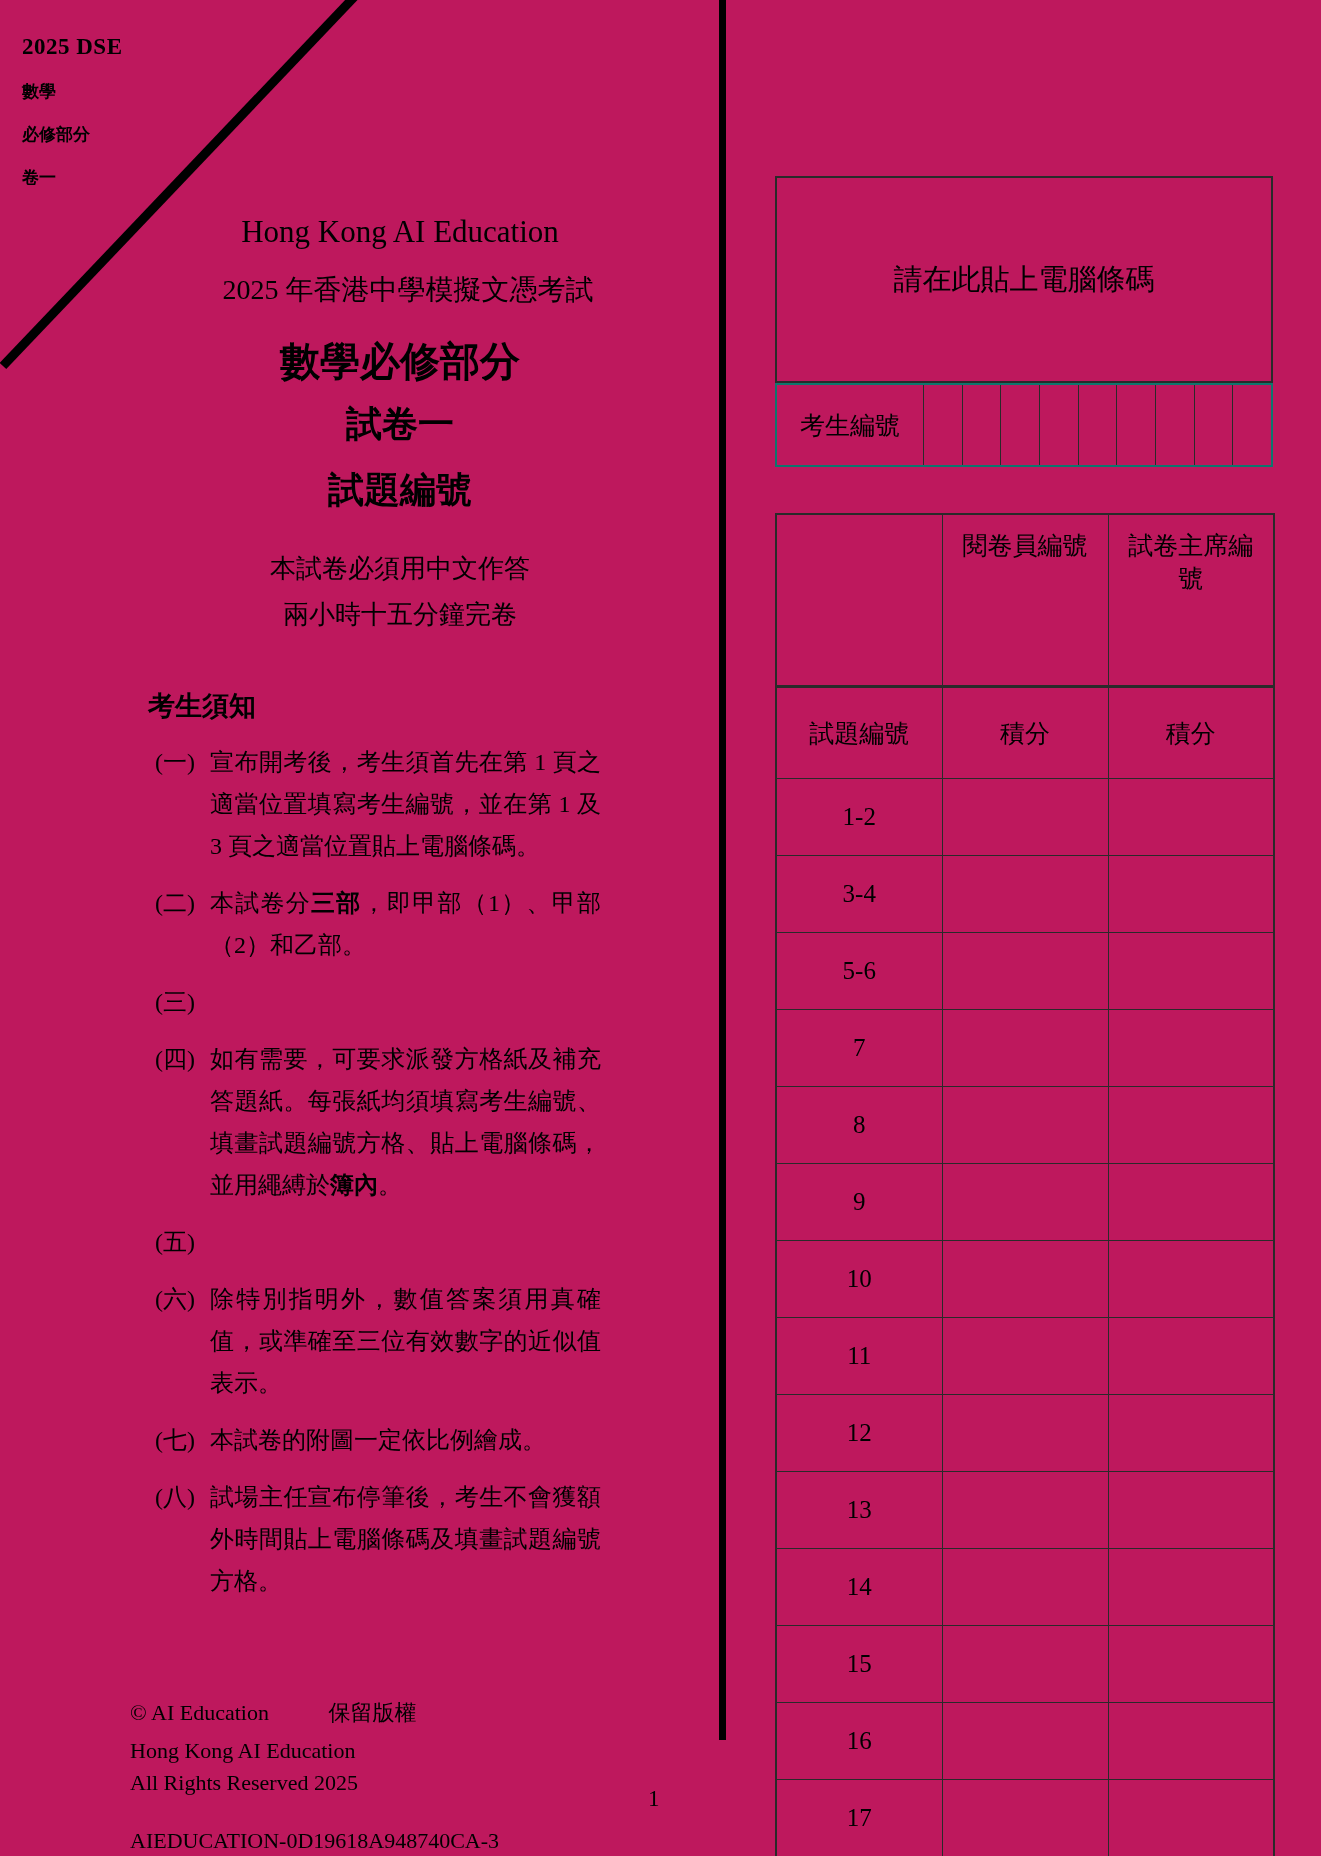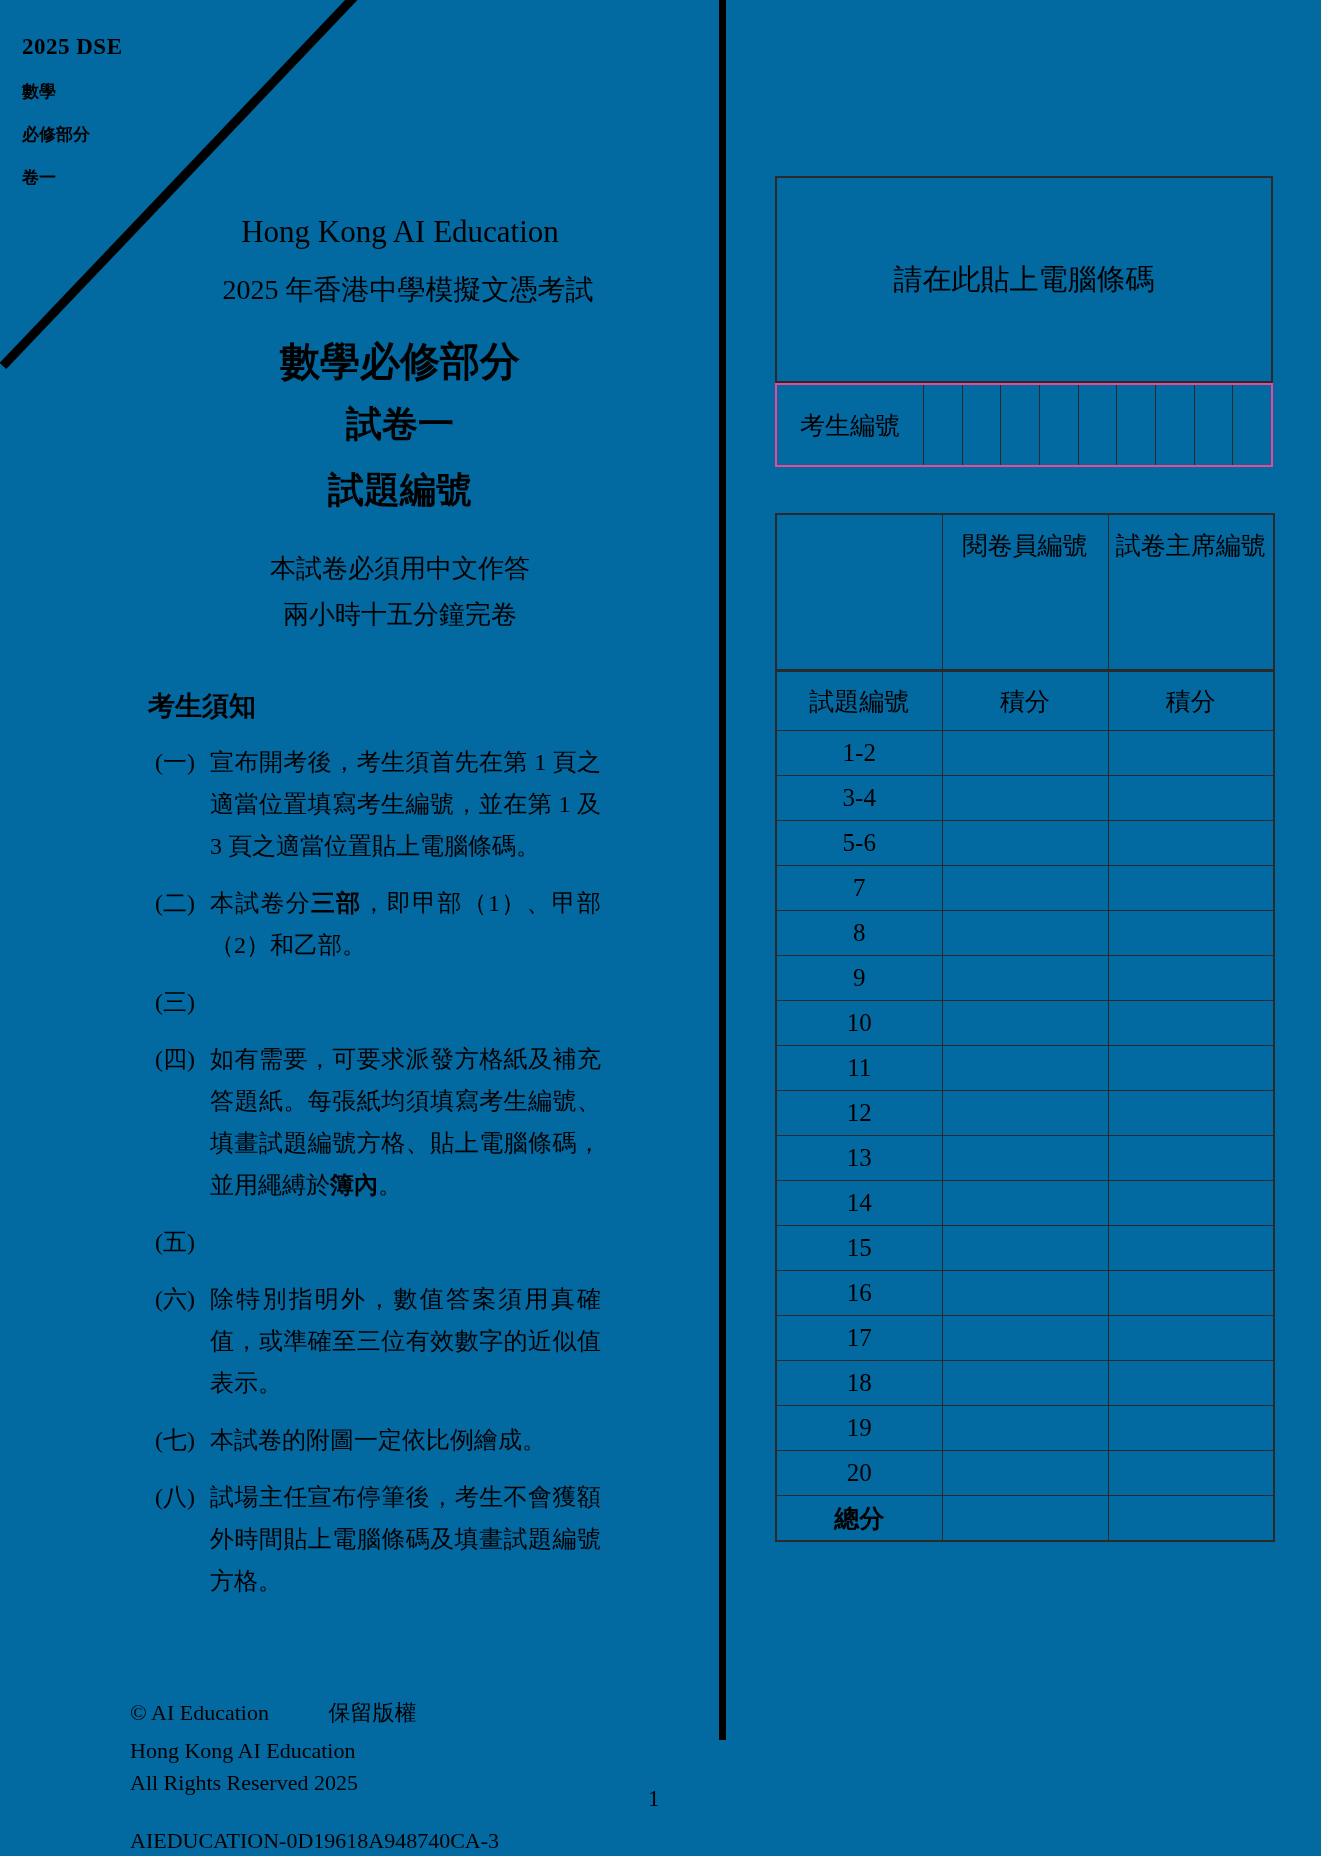--- a/index.html
+++ b/index.html
@@ -1,19 +1,19 @@
 <!DOCTYPE html>
 <html><head>
 <meta charset="utf-8">
 <style>
   html,body{margin:0;padding:0;background:#e8e8e8;}
   .page{
     position:relative;
     width:1321px;height:1856px;
-    background:#0369a1;
+    background:#be185d;
     overflow:hidden;
     font-family:"Liberation Serif","DejaVu Serif",serif;
     color:#000;
   }
   
   .corner{position:absolute;left:22px;top:34px;font-weight:bold;}
   .corner .c-en{font-size:23px;letter-spacing:.5px;}
   .corner .c-zh{font-size:17px;margin-top:20px;font-family:Liberation Serif, serif;}
   .diag{position:absolute;left:0;top:0;}
   
@@ -42,34 +42,34 @@
   
   .divider{position:absolute;left:719px;top:0;width:7px;height:1740px;background:#000;}
   
   .barcode-box{
     position:absolute;left:775px;top:176px;width:494px;height:203px;
     border:2px solid #2a2a2a;display:flex;align-items:center;justify-content:center;
     font-size:29px;
   }
   .cand-row{
     position:absolute;left:775px;top:383px;width:494px;height:80px;
-    border:2px solid #ec4899;display:flex;
+    border:2px solid #0f766e;display:flex;
   }
   .cand-label{
     flex:0 0 146px;display:flex;align-items:center;justify-content:center;
     font-size:25px;border-right:1.5px solid #2a2a2a;
   }
   .cand-cell{flex:1;border-right:1.5px solid #2a2a2a;}
   .cand-cell:last-child{border-right:none;}
   
   .marks{position:absolute;left:775px;top:513px;}
   table.mt{border-collapse:collapse;table-layout:fixed;width:500px;border:2.5px solid #2a2a2a;}
   table.mt td,table.mt th{
     border:1.5px solid #2a2a2a;text-align:center;vertical-align:middle;
-    font-size:25px;font-weight:normal;padding:0;
+    font-size:25px;font-weight:normal;padding:16px;
   }
   table.mt .h1{height:140px;vertical-align:top;padding-top:14px;border-bottom:3px solid #2a2a2a;}
   table.mt .h2{height:58px;}
   table.mt .dr{height:44px;}
   table.mt .total td{font-weight:bold;}
 </style>
 </head>
 <body>
 
 <div class="page">

